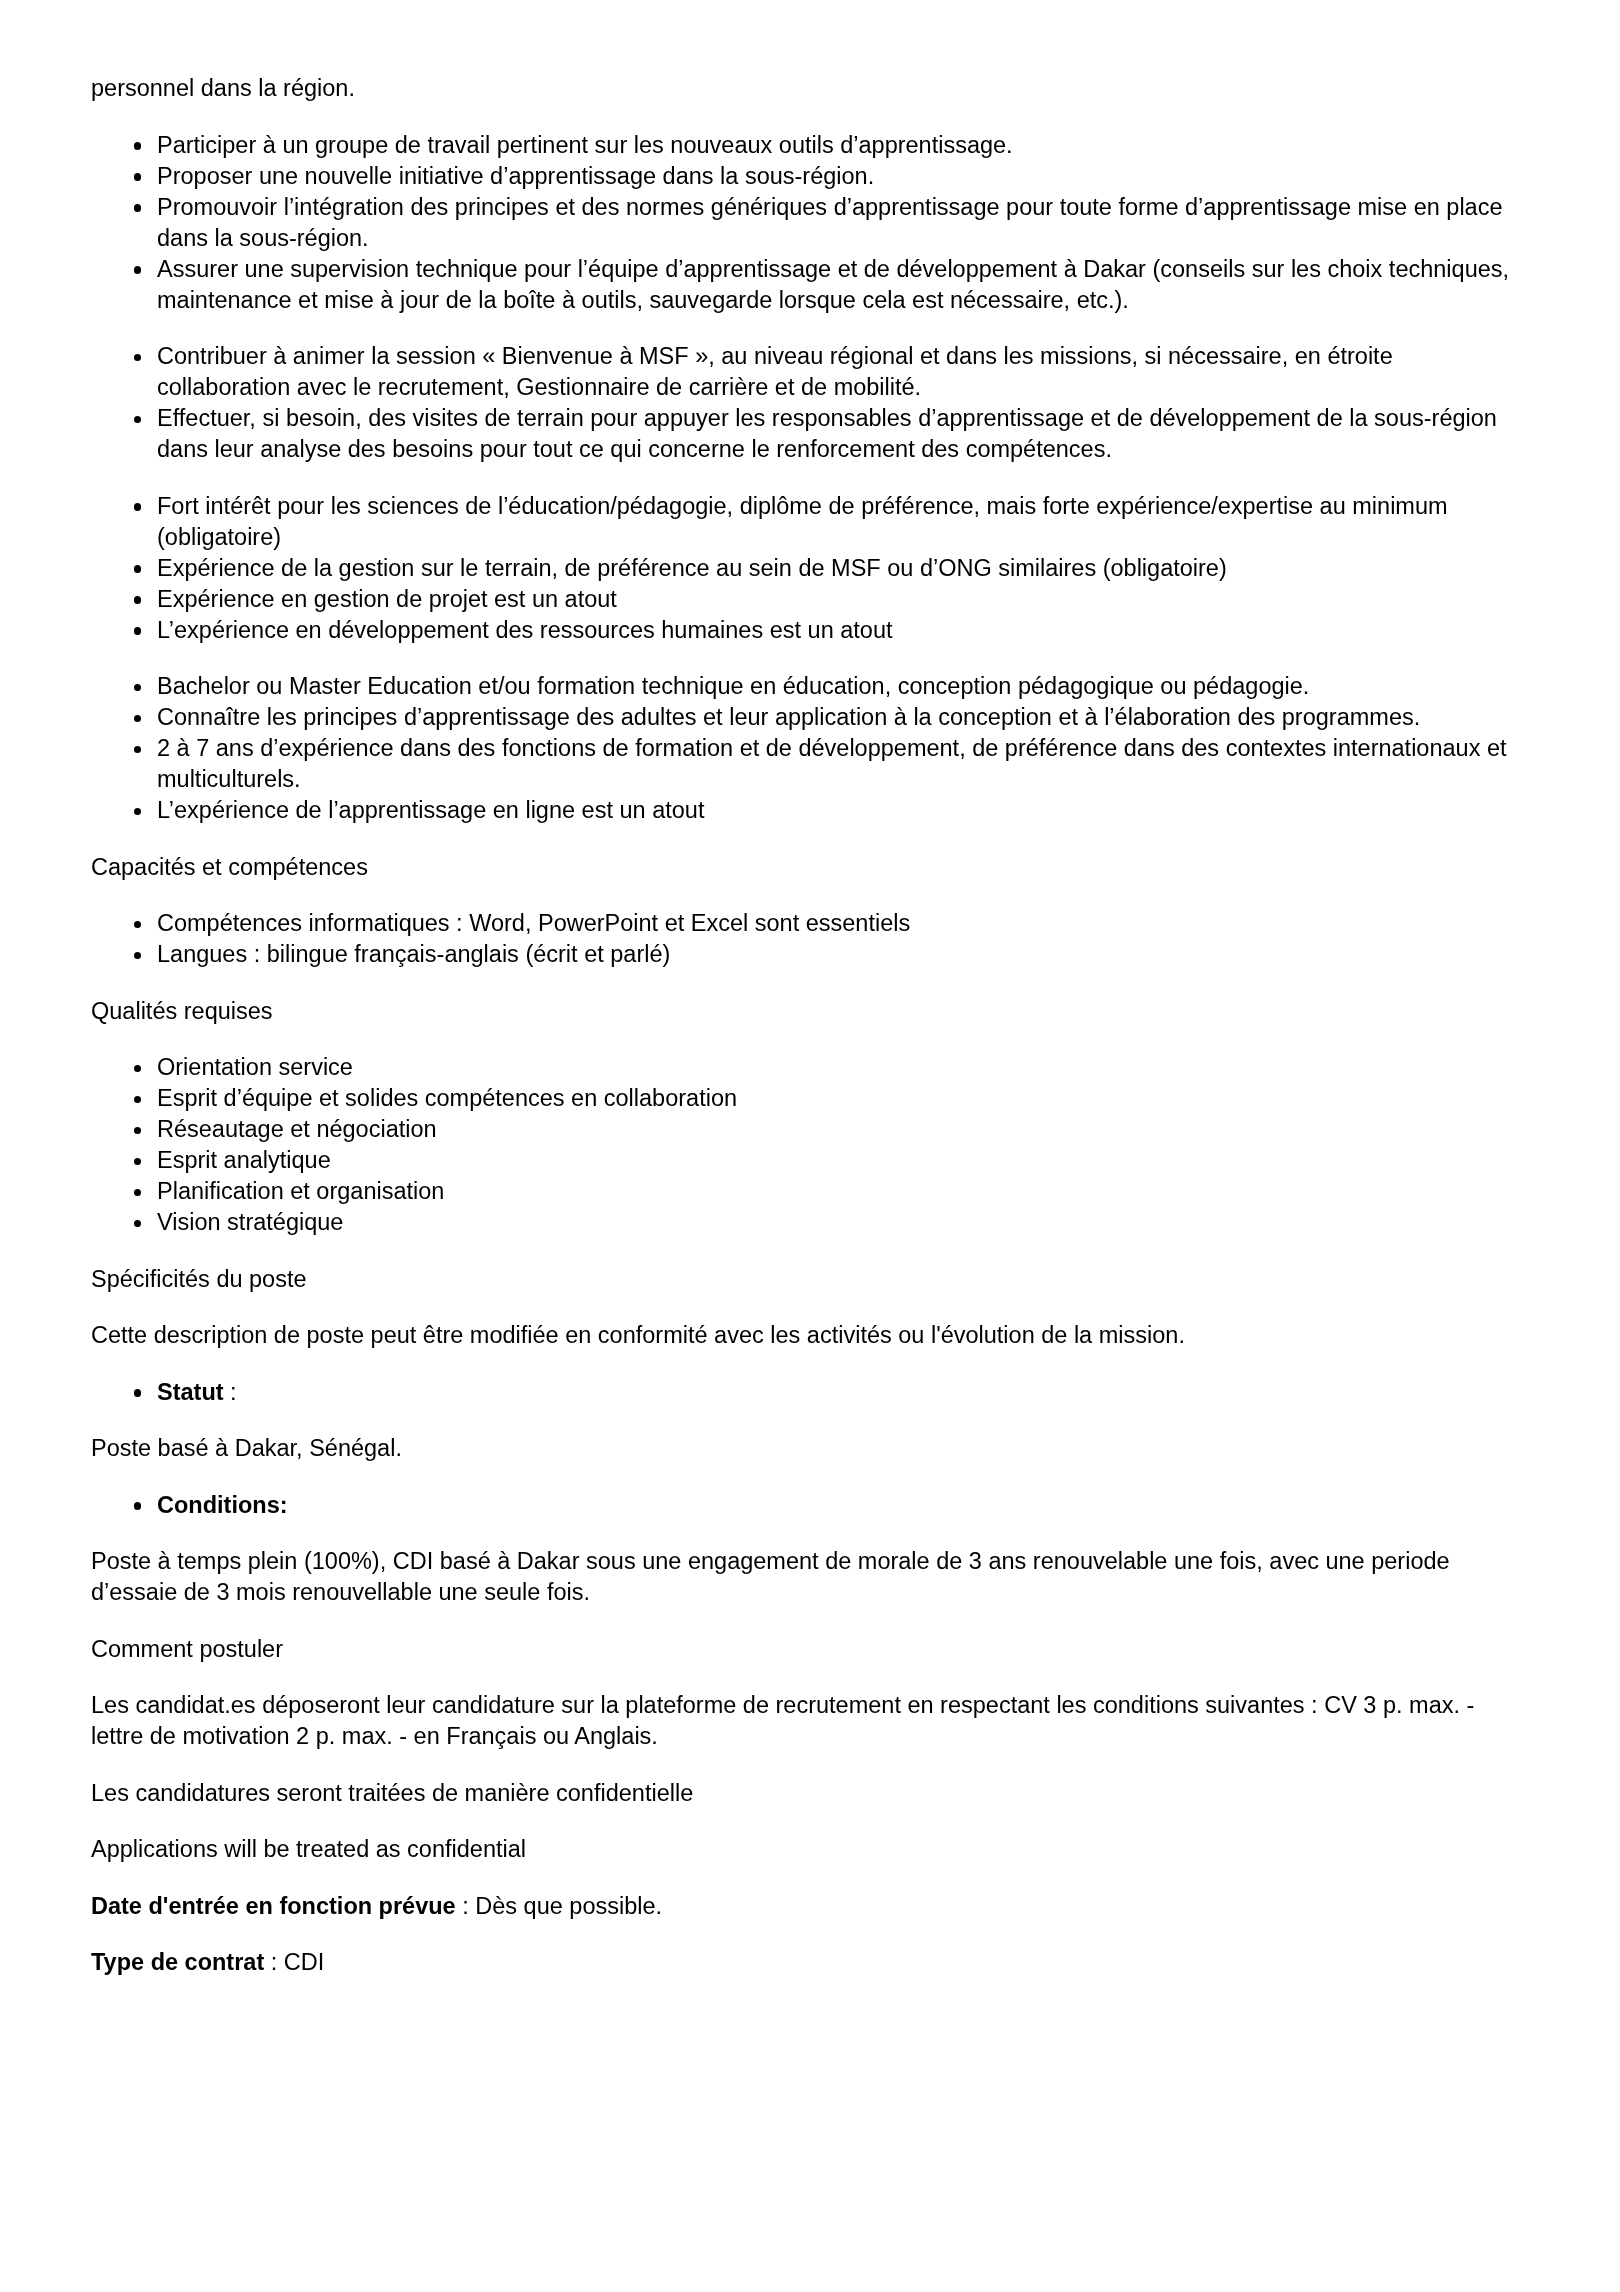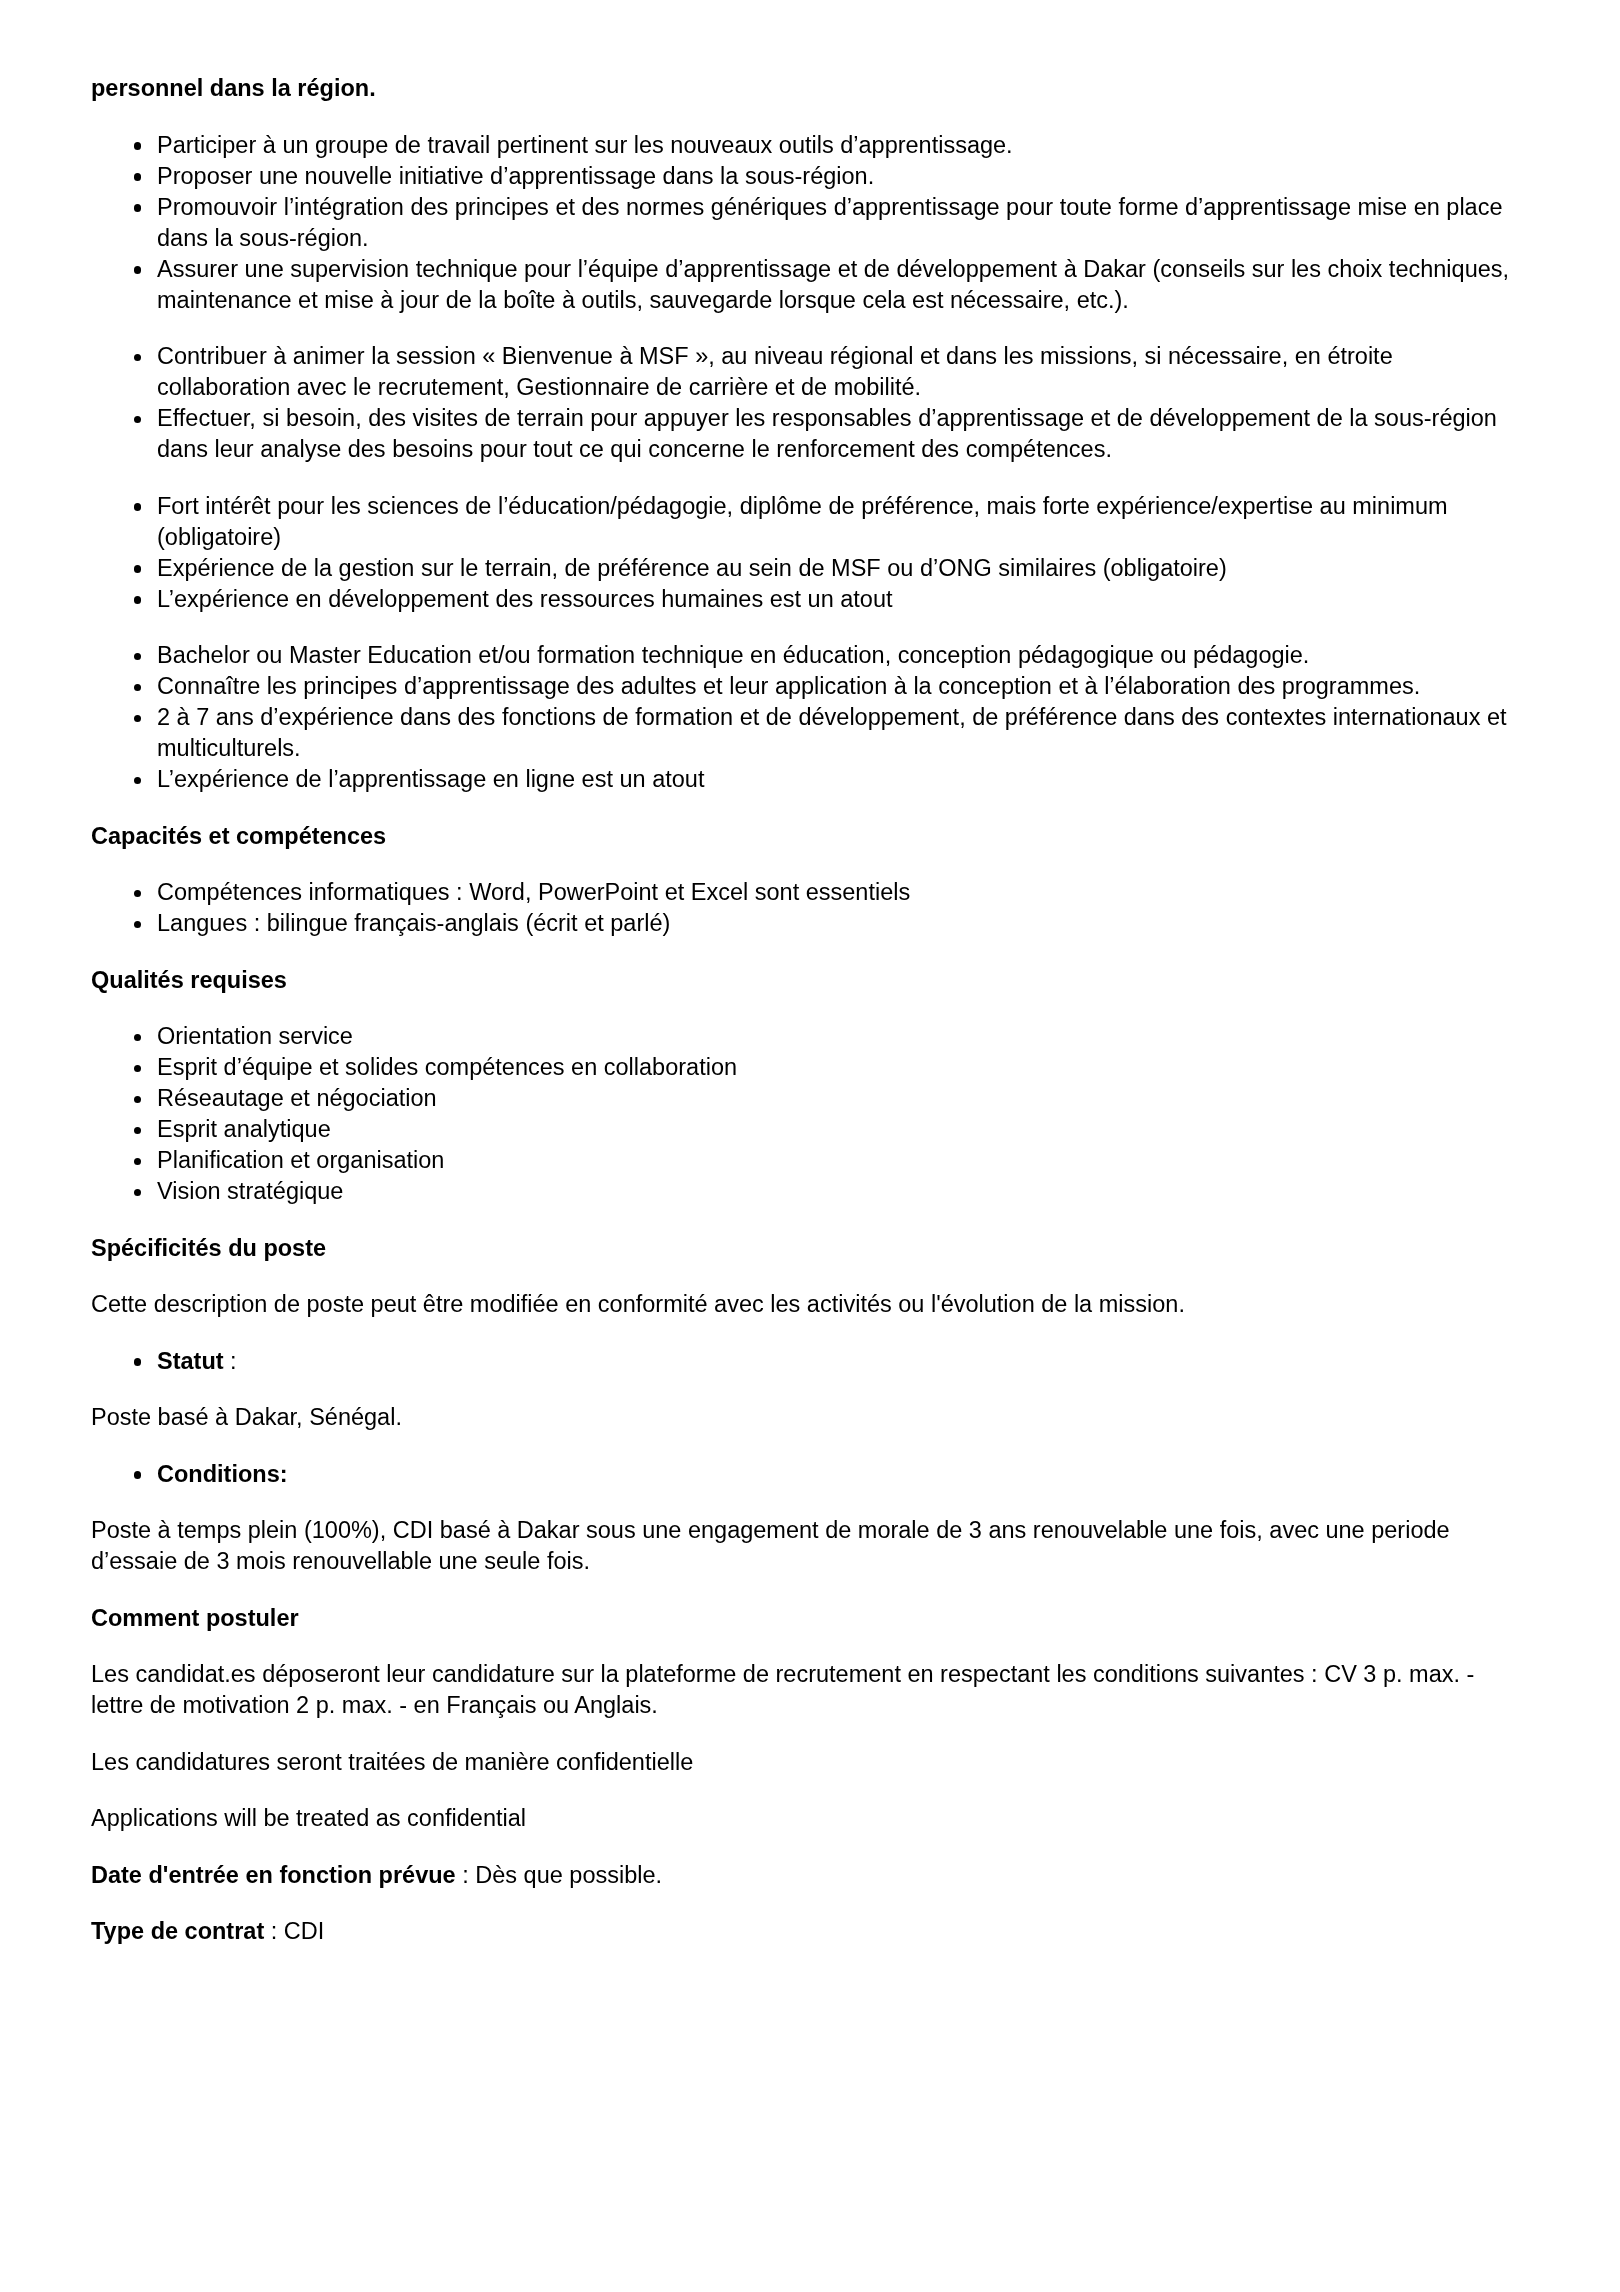--- a/index.html
+++ b/index.html
@@ -2,21 +2,21 @@
 <html><head>
 <meta charset="utf-8">
 <style>
   html, body { margin: 0; padding: 0; background: #ffffff; }
   body {
     width: 1620px; height: 2293px; overflow: hidden;
     font-family: "Liberation Sans", sans-serif;
     font-size: 23.5px; line-height: 31px; color: #000;
   }
   .page { position: relative; padding: 73px 88px 0 91px; }
-  .h { font-weight: bold; margin: 0 0 25.5px 0; }
+  .h { font-weight: normal; margin: 0 0 25.5px 0; }
   .p { margin: 0 0 25.5px 0; }
   ul { margin: 0 0 25.5px 0; padding: 0 0 0 66px; list-style: none; }
   li { position: relative; }
   li::before {
     content: ""; position: absolute; left: -23.5px; top: 12.7px;
     width: 7.8px; height: 7.8px; border-radius: 50%; background: #000;
   }
   b { font-weight: bold; }
 </style>
 </head>
@@ -33,20 +33,21 @@
   </ul>
 
   <ul>
     <li>Contribuer à animer la session « Bienvenue à MSF », au niveau régional et dans les missions, si nécessaire, en étroite collaboration avec le recrutement, Gestionnaire de carrière et de mobilité.</li>
     <li>Effectuer, si besoin, des visites de terrain pour appuyer les responsables d’apprentissage et de développement de la sous-région dans leur analyse des besoins pour tout ce qui concerne le renforcement des compétences.</li>
   </ul>
 
   <ul>
     <li>Fort intérêt pour les sciences de l’éducation/pédagogie, diplôme de préférence, mais forte expérience/expertise au minimum (obligatoire)</li>
     <li>Expérience de la gestion sur le terrain, de préférence au sein de MSF ou d’ONG similaires (obligatoire)</li>
+    <li>Expérience en gestion de projet est un atout</li>
     <li>L’expérience en développement des ressources humaines est un atout</li>
   </ul>
 
   <ul>
     <li>Bachelor ou Master Education et/ou formation technique en éducation, conception pédagogique ou pédagogie.</li>
     <li>Connaître les principes d’apprentissage des adultes et leur application à la conception et à l’élaboration des programmes.</li>
     <li>2 à 7 ans d’expérience dans des fonctions de formation et de développement, de préférence dans des contextes internationaux et multiculturels.</li>
     <li>L’expérience de l’apprentissage en ligne est un atout</li>
   </ul>
 

